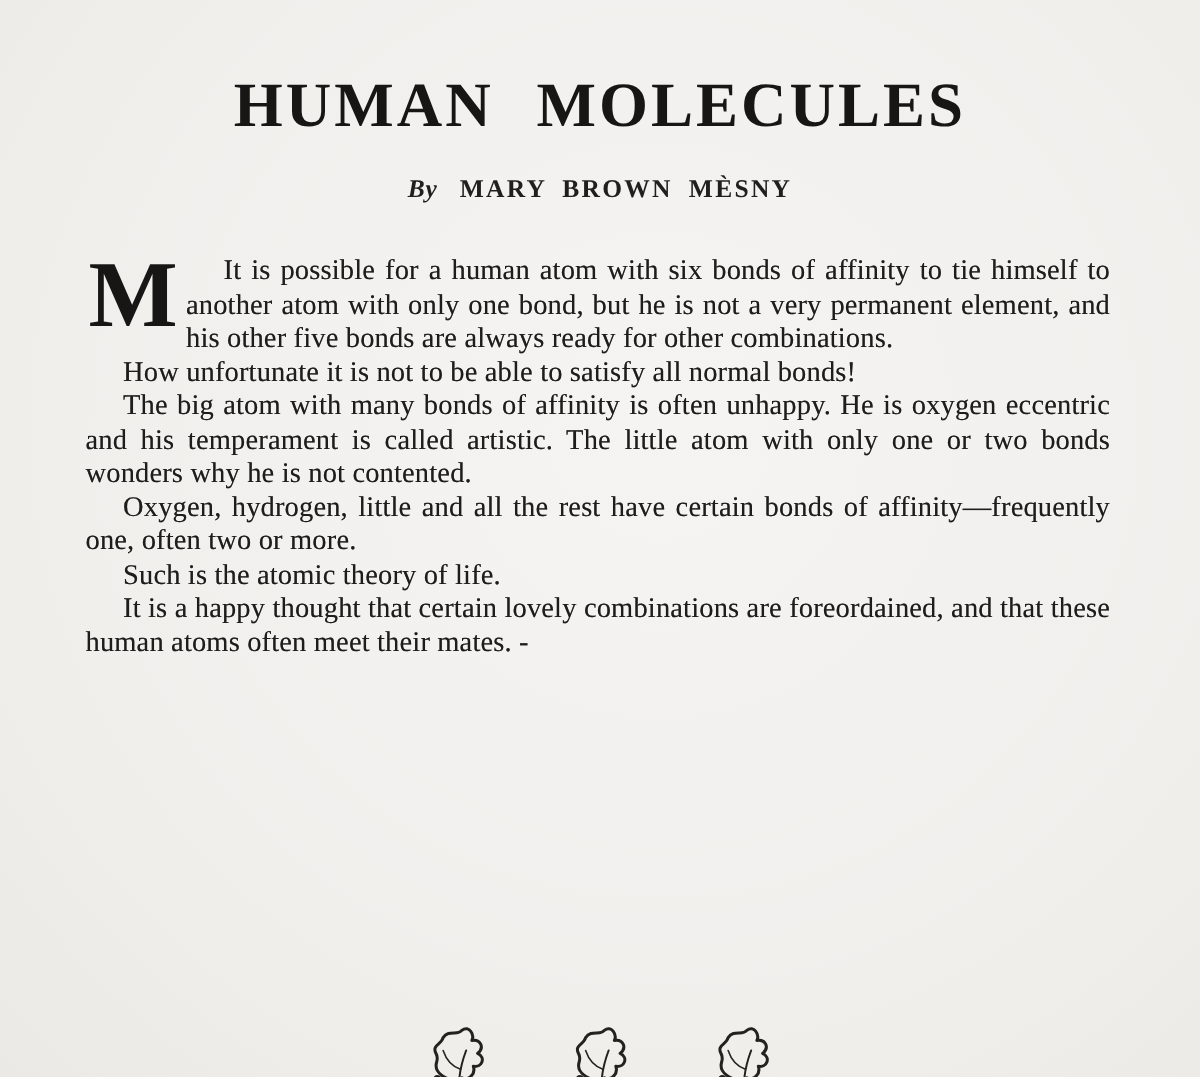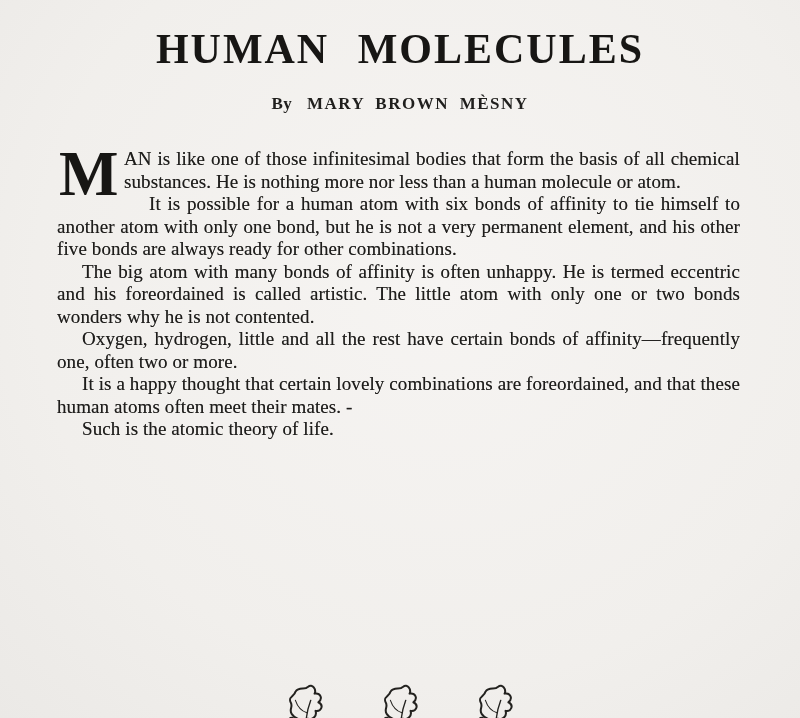--- a/index.html
+++ b/index.html
@@ -11,39 +11,40 @@
     width: 800px;
     height: 718px;
     overflow: hidden;
     box-sizing: border-box;
     background: radial-gradient(ellipse at 55% 40%, #f6f4f2 0%, #f1efec 65%, #ebe9e6 100%);
     color: #1d1c1a;
     font-family: "Liberation Serif", serif;
   }
   .page-title {
     margin: 0;
-    padding-top: 28px;
+    padding-top: 50px;
     text-align: center;
     font-size: 42px;
     font-weight: bold;
     letter-spacing: 2px;
     word-spacing: 16px;
     line-height: 1.0;
     color: #171614;
   }
   .byline {
     margin-top: 24px;
     text-align: center;
     font-size: 17px;
     font-weight: bold;
     letter-spacing: 1.5px;
     word-spacing: 5px;
     color: #201f1d;
   }
   .byline-prefix {
+    font-style: italic;
     letter-spacing: 0.5px;
     text-transform: none;
     margin-right: 4px;
   }
   .article {
     margin: 34px 60px 0 57px;
     font-size: 19px;
     line-height: 22.5px;
     text-align: justify;
     text-justify: inter-word;
@@ -89,26 +90,27 @@
 <div class="page">
 
   <h1 class="page-title">HUMAN  MOLECULES</h1>
 
   <div class="byline">
     <span class="byline-prefix">By</span>
     <span class="byline-name">MARY BROWN MÈSNY</span>
   </div>
 
   <div class="article">
-    <p class="first-para"><span class="dropcap">M</span><span>AN is like one of those infinitesimal bodies that form the basis of all chemical substances.  He is nothing more nor less than a human molecule or atom.</span></p>
+    <p class="first-para"><span class="dropcap">M</span></p>
     <p>It is possible for a human atom with six bonds of affinity to tie himself to another atom with only one bond, but he is not a very permanent element, and his other five bonds are always ready for other combinations.</p>
-    <p>The big atom with many bonds of affinity is often unhappy.  He is termed eccentric and his foreordained is called artistic.  The little atom with only one or two bonds wonders why he is not contented.</p>
+    <p>How unfortunate it is not to be able to satisfy all normal bonds!</p>
+    <p>The big atom with many bonds of affinity is often unhappy.  He is oxygen eccentric and his temperament is called artistic.  The little atom with only one or two bonds wonders why he is not contented.</p>
     <p>Oxygen, hydrogen, little and all the rest have certain bonds of affinity—frequently one, often two or more.</p>
+    <p>Such is the atomic theory of life.</p>
     <p>It is a happy thought that certain lovely combinations are foreordained, and that these human atoms often meet their mates.  -</p>
-    <p>Such is the atomic theory of life.</p>
   </div>
 
   <div class="ornaments">
     <svg class="fleuron" viewBox="0 0 48 50" width="46" height="48" aria-hidden="true">
       <g stroke="#23221f" fill="none" stroke-width="2.1" stroke-linejoin="round" stroke-linecap="round">
         <path d="M25 42 C22 36 14 38 10 31 C7 26 12 24 9 19 C6 13 13 13 14 8 C18 2 24 7 27 3 C32 -1 36 6 34 10 C40 9 43 15 38 19 C44 22 41 29 35 28 C37 34 31 38 27 36 C26 39 25.5 40.5 25 42 Z"></path>
         <path d="M25 42 C25 33 27 25 30 17" stroke-width="1.4"></path>
         <path d="M26 30 C20 28 16 23 14 17" stroke-width="1.1"></path>
         <path d="M28 39 C34 43 40 41 42 47" stroke-width="1.5"></path>
       </g>

